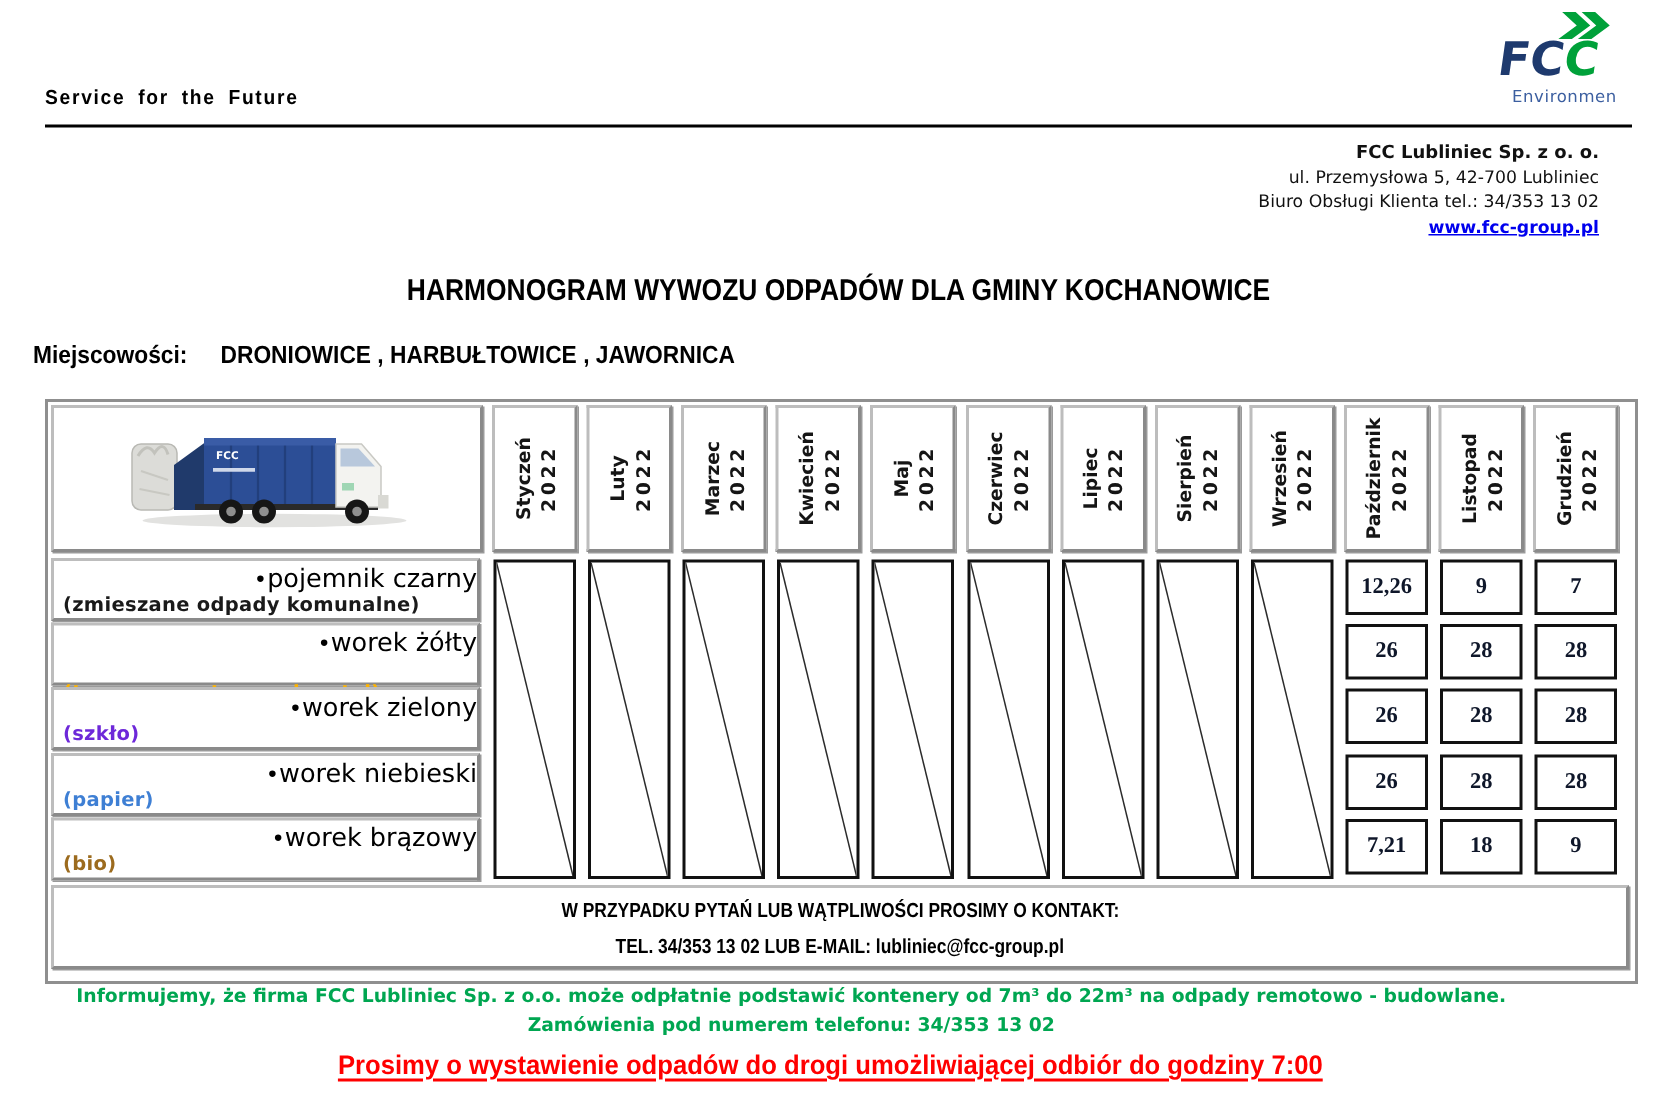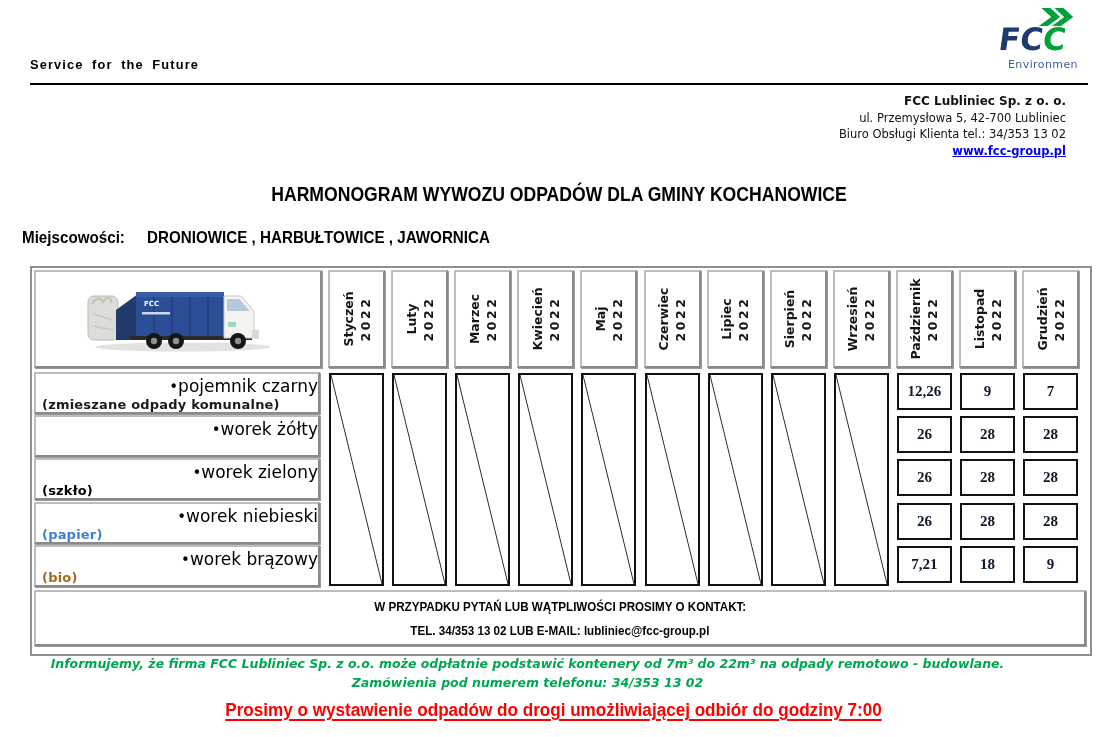--- a/index.html
+++ b/index.html
@@ -44,21 +44,21 @@
   .diag-box svg{display:block;width:100%;height:100%;}
   .val-box{position:absolute;border:2px solid #111;background:#fff;display:flex;
            align-items:center;justify-content:center;
            font-family:"Liberation Serif",serif;font-weight:bold;font-size:15px;color:#0f172a;}
   .contact-cell{left:2px;top:322px;width:1048px;height:52px;display:flex;flex-direction:column;
                 align-items:center;justify-content:center;gap:9px;}
   .contact-cell div{font-weight:bold;font-size:13.5px;transform:scaleX(.86);white-space:nowrap;}
 
   
   .green-info{position:absolute;left:0;top:654px;width:1055px;text-align:center;
-              font-family:"DejaVu Sans",sans-serif;font-weight:bold;font-size:12.5px;line-height:19px;font-style:italic;}
+              font-family:"DejaVu Sans",sans-serif;font-weight:bold;font-size:12.5px;line-height:19px;}
   .red-notice{position:absolute;left:0;top:700px;width:1108px;text-align:center;}
   .red-notice span{display:inline-block;font-weight:bold;font-size:18px;transform:scaleX(.95);
                    text-decoration:underline;text-decoration-thickness:2px;text-underline-offset:3px;}
 </style>
 </head>
 <body>
 
 <div class="page">
 
   <div class="tagline">Service for the Future</div>
@@ -192,21 +192,21 @@
         <div class="gcell label-cell" style="top: 104px;">
           <div class="l1"><span class="bullet">•</span><span>pojemnik czarny</span></div>
           <div class="l2" style="color: rgb(26, 26, 26);">(zmieszane odpady komunalne)</div>
         </div>
         <div class="gcell label-cell" style="top: 147.2px;">
           <div class="l1"><span class="bullet">•</span><span>worek żółty</span></div>
           <div class="l2" style="color: rgb(255, 180, 0); margin-top: 16px;">(tworzywa sztuczne i metal)</div>
         </div>
         <div class="gcell label-cell" style="top: 190.4px;">
           <div class="l1"><span class="bullet">•</span><span>worek zielony</span></div>
-          <div class="l2" style="color: #000000;">(szkło)</div>
+          <div class="l2" style="color: #6d28d9;">(szkło)</div>
         </div>
         <div class="gcell label-cell" style="top: 233.6px;">
           <div class="l1"><span class="bullet">•</span><span>worek niebieski</span></div>
           <div class="l2" style="color: rgb(62, 127, 212);">(papier)</div>
         </div>
         <div class="gcell label-cell" style="top: 276.8px;">
           <div class="l1"><span class="bullet">•</span><span>worek brązowy</span></div>
           <div class="l2" style="color: rgb(156, 107, 30);">(bio)</div>
         </div>
         <div class="diag-box" style="left: 297px; top: 105px; width: 51px; height: 209px;">

